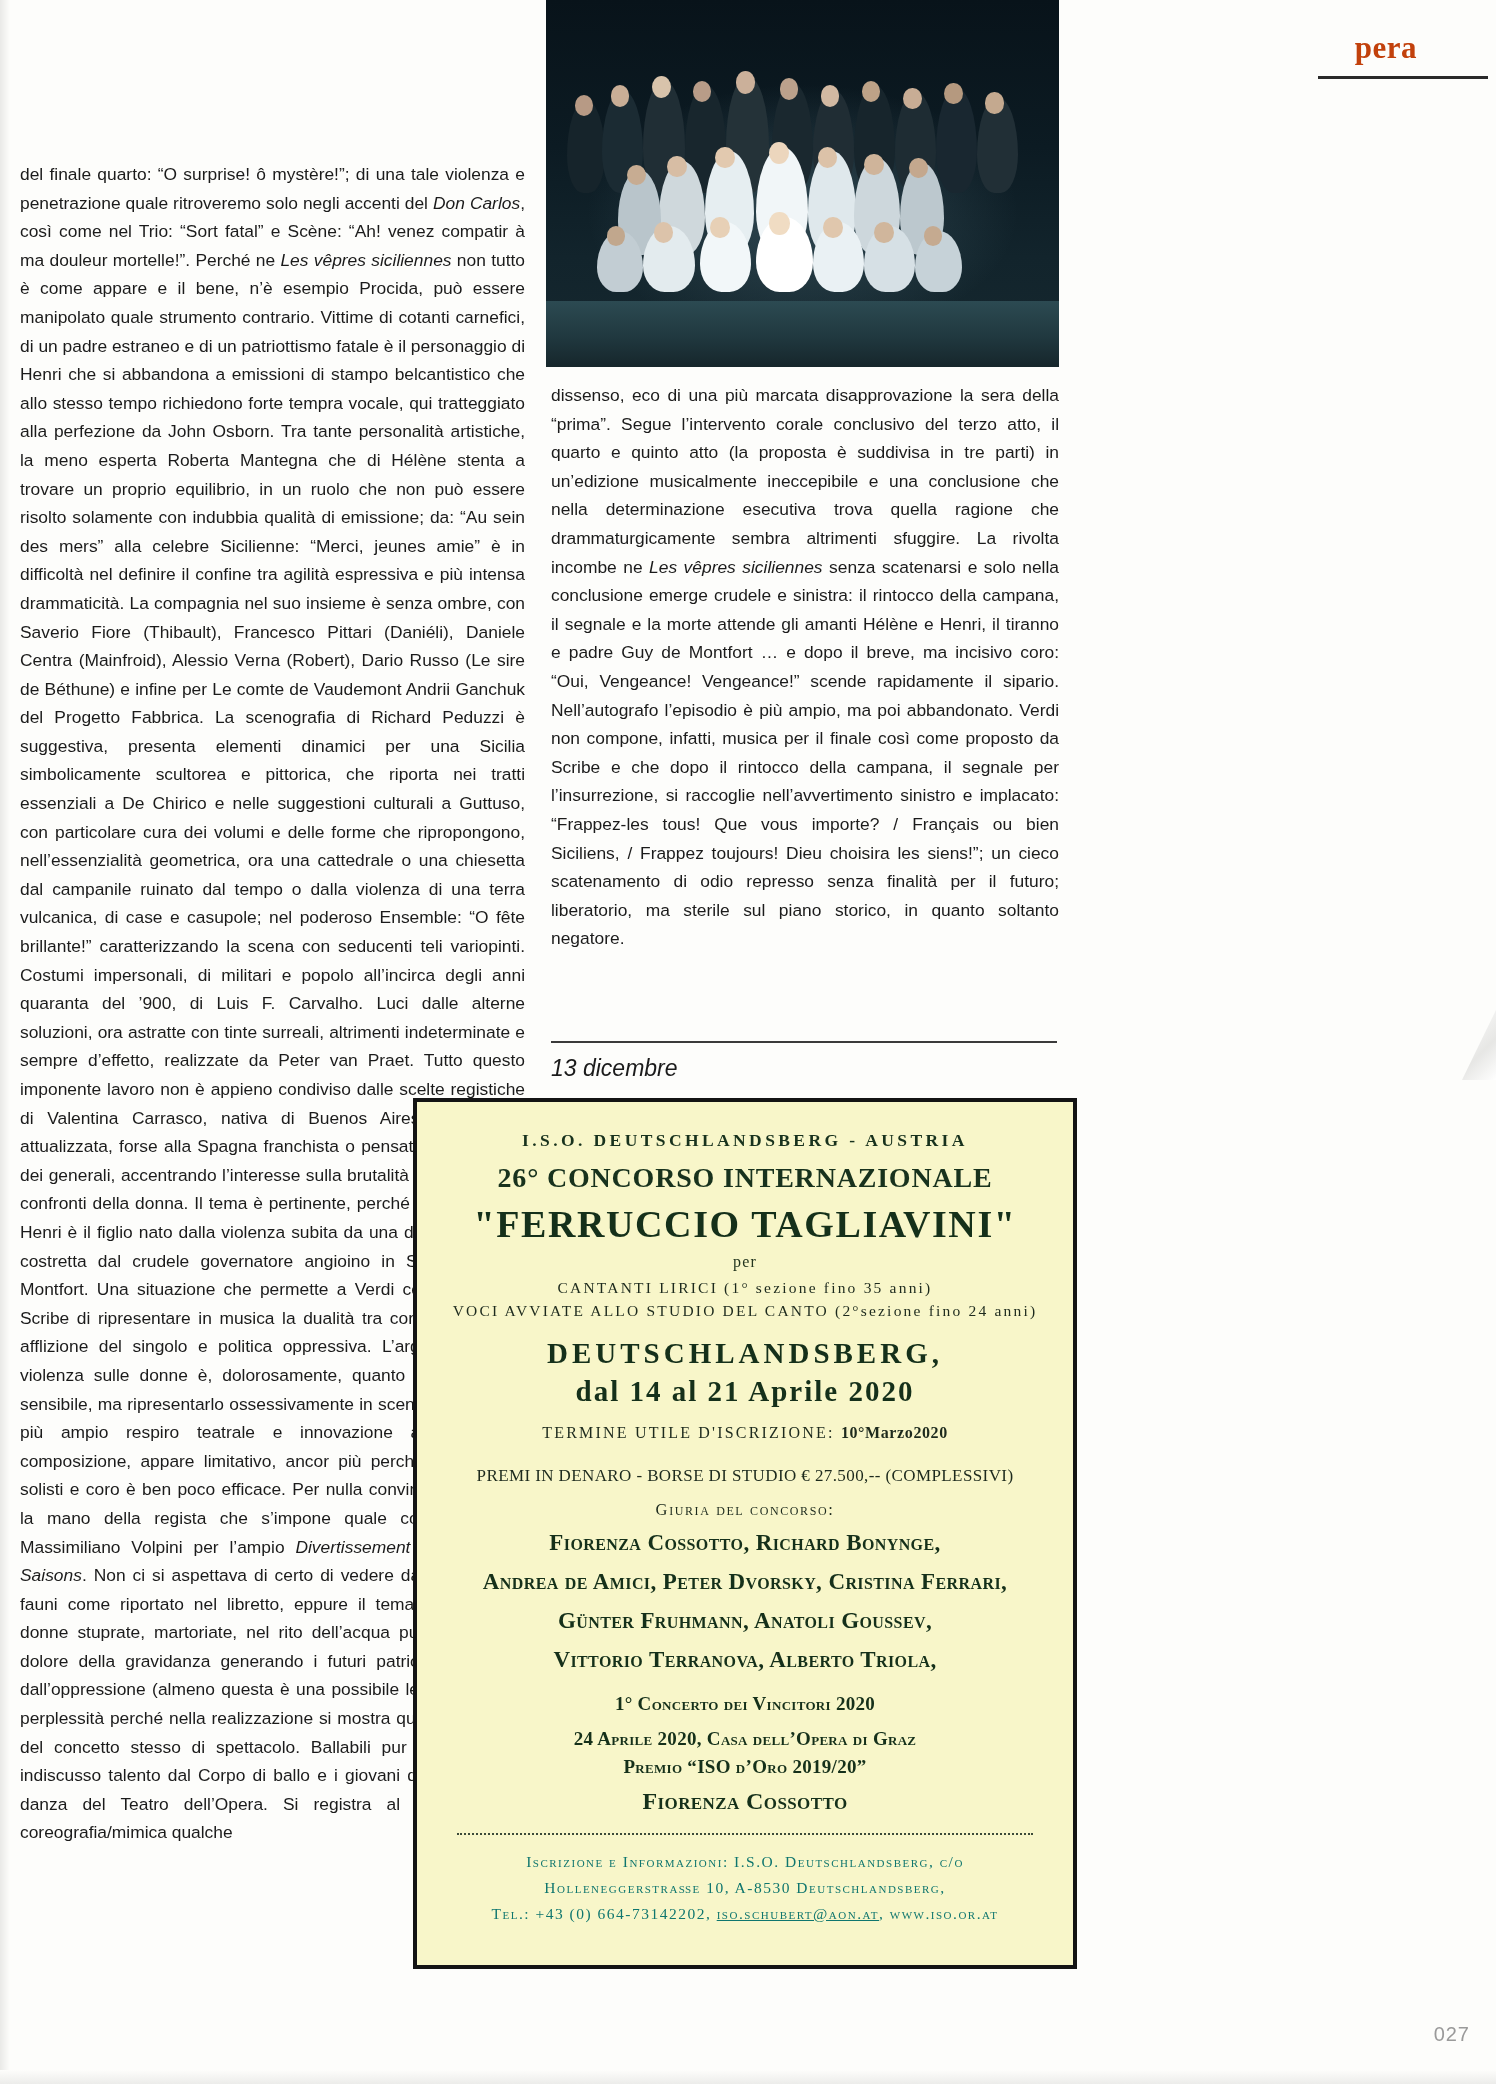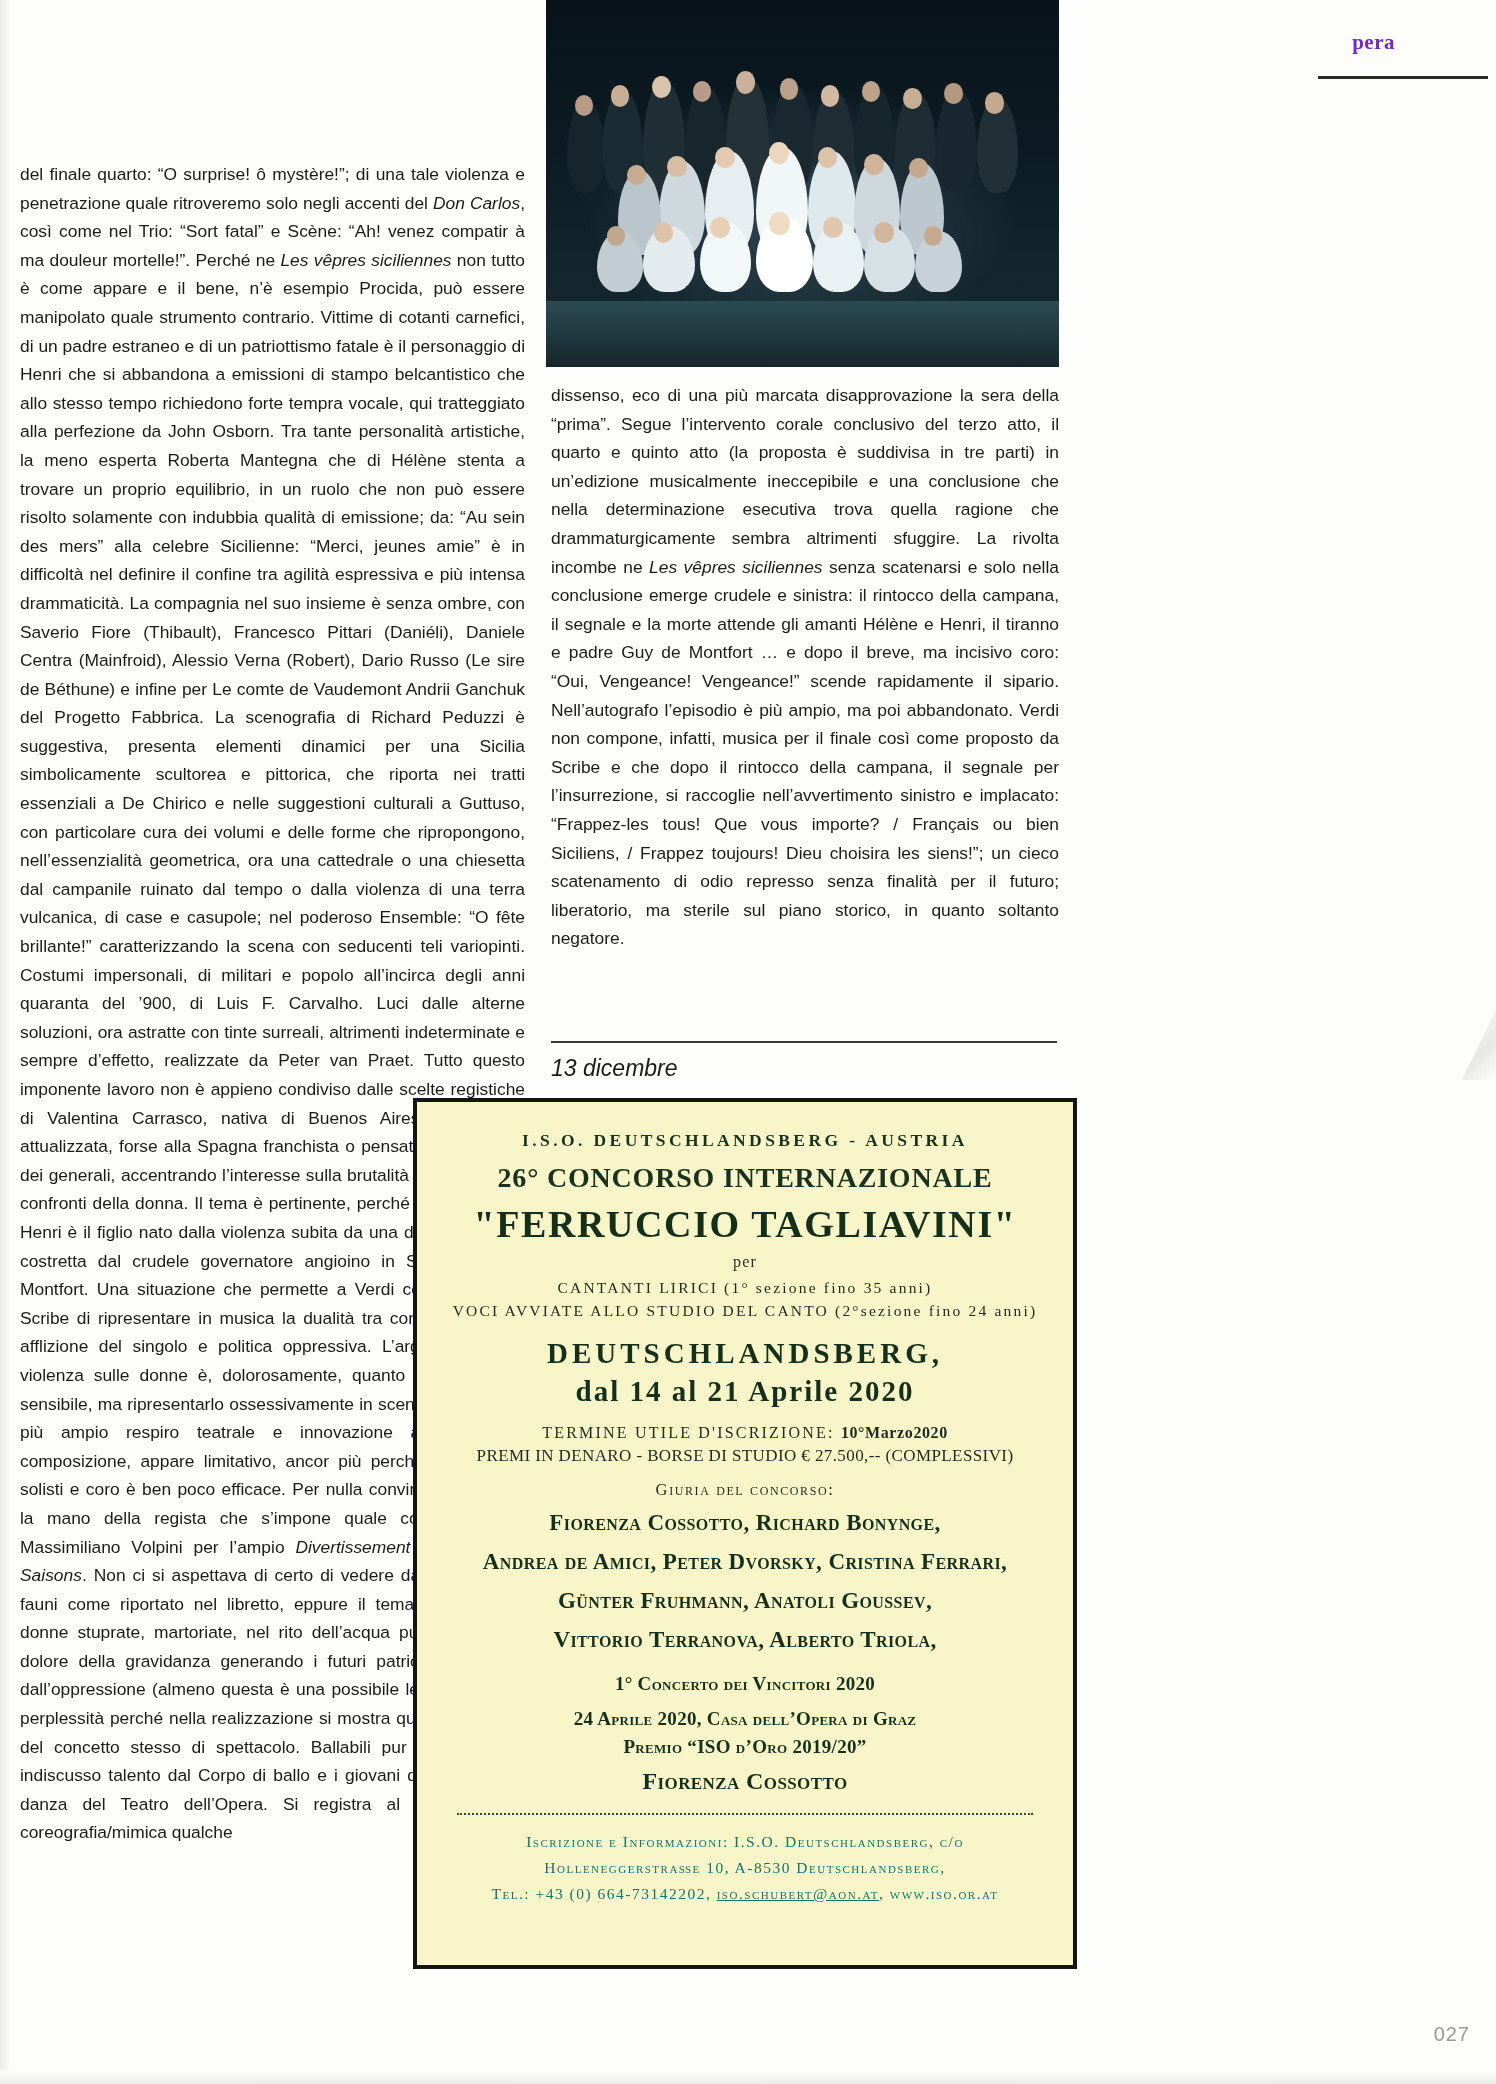--- a/index.html
+++ b/index.html
@@ -43,27 +43,27 @@
   
   .masthead {
     position: absolute;
     right: 0px;
     top: 22px;
     width: 200px;
     height: 52px;
   }
   .masthead-word {
     position: absolute;
-    right: 101px;
+    right: 79px;
     top: 8px;
     font-family: "Liberation Serif", serif;
     font-weight: bold;
-    font-size: 21px;
+    font-size: 31px;
     letter-spacing: .5px;
-    color: #6d28d9;
+    color: #c2410c;
   }
   .masthead-rule {
     position: absolute;
     right: 8px;
     top: 54px;
     width: 170px;
     height: 3px;
     background: #2a2a2a;
   }
 
@@ -216,21 +216,21 @@
   .ad .deadline {
     font-size: 16px;
     letter-spacing: 2.2px;
     margin-top: 14px;
     color: #1d2a1d;
   }
   .ad .deadline b { letter-spacing: .6px; text-align: center; }
   .ad .prizes {
     font-size: 17px;
     letter-spacing: .4px;
-    margin-top: 4px;
+    margin-top: 24px;
     color: #1d2a1d;
   }
   .ad .jury-label {
     font-size: 16.5px;
     font-variant: small-caps;
     letter-spacing: 1.6px;
     margin-top: 14px;
     color: #1d2a1d;
   }
   .ad .jury {

